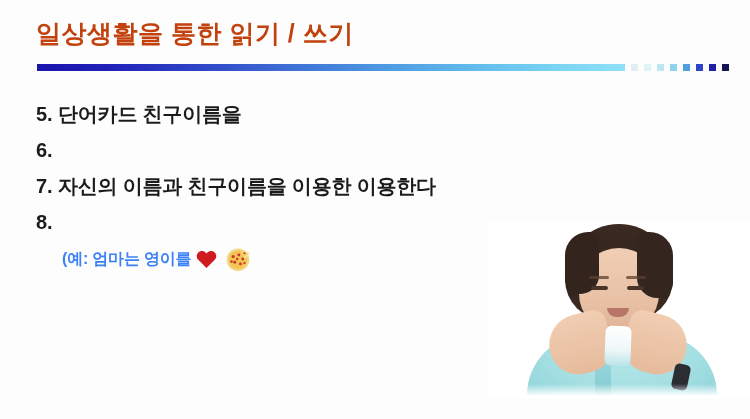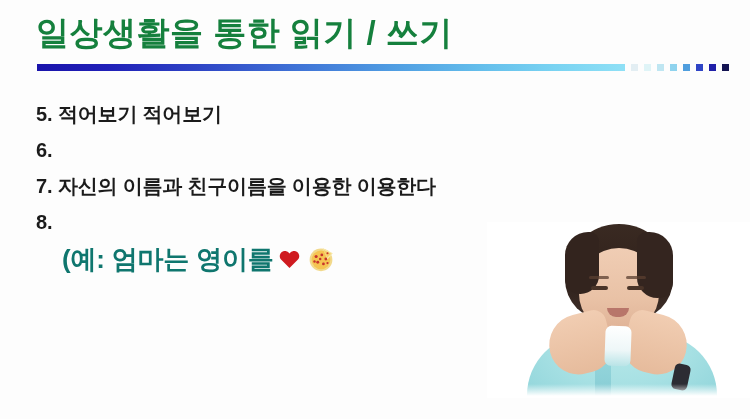--- a/index.html
+++ b/index.html
@@ -25,23 +25,23 @@
   .title-block {
     position: absolute;
     left: 0;
     top: 0;
     width: 750px;
   }
   .slide-title {
     position: absolute;
     left: 36px;
     top: 16px;
-    font-size: 33px;
+    font-size: 25px;
     font-weight: 700;
-    color: #15803d;
+    color: #c2410c;
     letter-spacing: 0.5px;
     white-space: nowrap;
     line-height: 34px;
   }
 
   
   .rule-wrap {
     position: absolute;
     left: 37px;
     top: 64px;
@@ -95,23 +95,23 @@
     white-space: nowrap;
     letter-spacing: -0.2px;
     display: flex;
     align-items: center;
   }
   .list-line .num {
     display: inline-block;
     min-width: 22px;
   }
   .sub-line {
-    font-size: 26px;
+    font-size: 16px;
     font-weight: 700;
-    color: #0f766e;
+    color: #3b82f6;
     line-height: 36px;
     height: 38px;
     white-space: nowrap;
     letter-spacing: -0.2px;
     padding-left: 26px;
     display: flex;
     align-items: center;
     text-align: right;
   }
 
@@ -304,21 +304,21 @@
       <span class="dot" style="background:#2f45c6"></span>
       <span class="dot" style="background:#201fa8"></span>
       <span class="dot" style="background:#141452"></span>
     </div>
   </div>
 
   <div class="body-list">
 
     <div class="list-line">
       <span class="num">5.</span>
-      <span>적어보기 적어보기</span>
+      <span>단어카드 친구이름을</span>
     </div>
 
     <div class="list-line">
       <span class="num">6.</span>
     </div>
 
     <div class="list-line">
       <span class="num">7.</span>
       <span>자신의 이름과 친구이름을 이용한 이용한다</span>
     </div>

